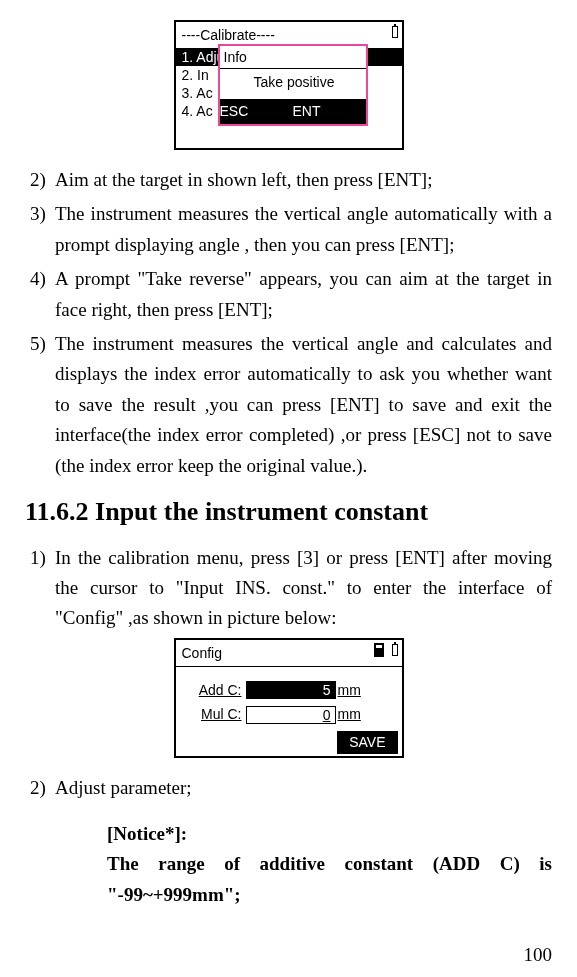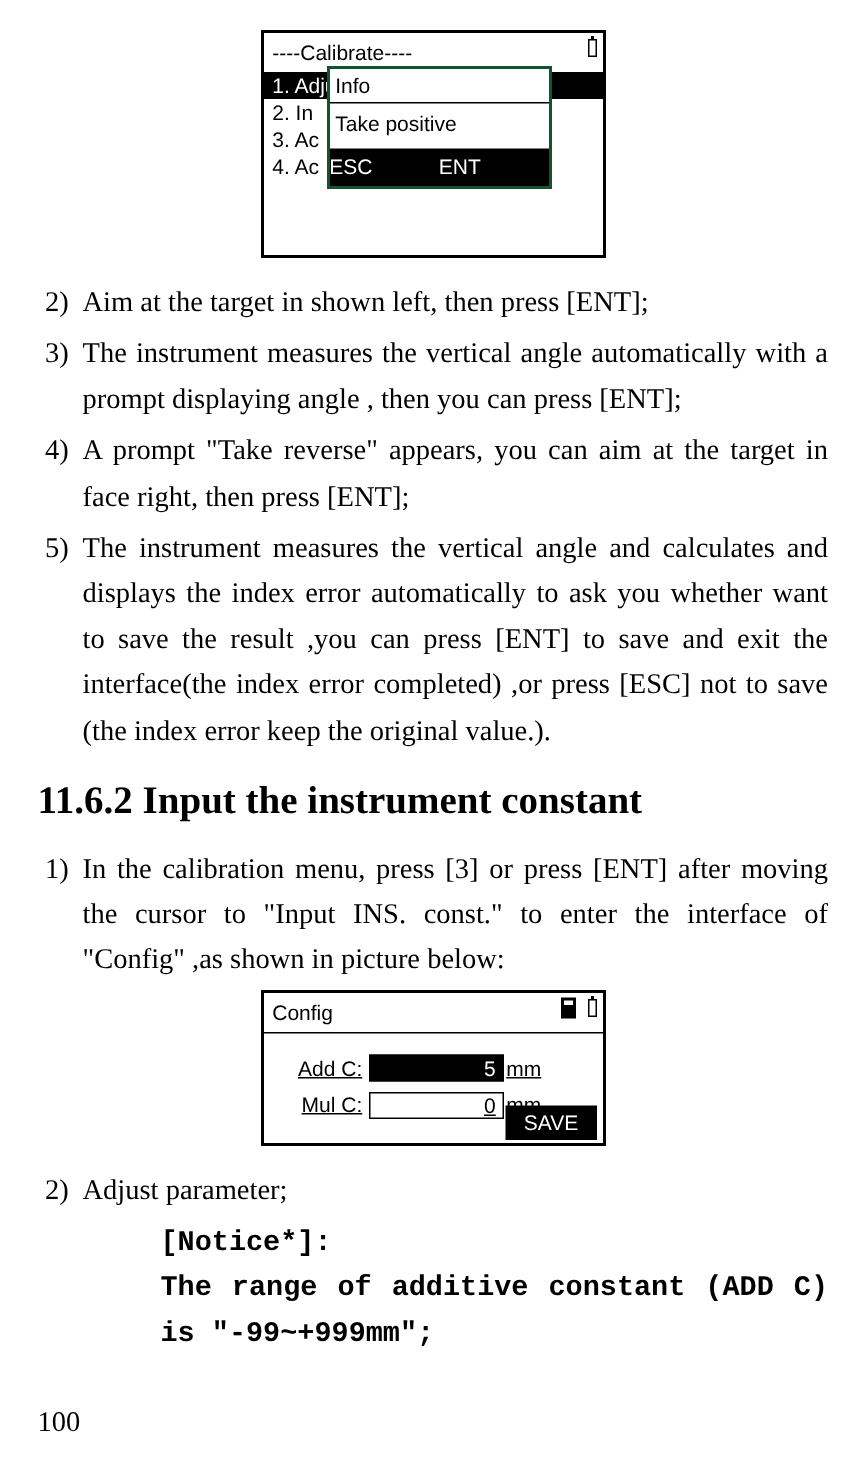--- a/index.html
+++ b/index.html
@@ -19,21 +19,21 @@
     .ui-box {
       border: 2px solid #000;
       width: 230px;
       margin: 0 auto 15px auto;
       position: relative;
       background: #fff;
       font-family: Arial, sans-serif;
       font-size: 14px;
     }
     .calibrate-box {
-      height: 152px;
+      height: 130px;
     }
     .calibrate-title {
       padding: 2px 6px;
       position: relative;
     }
     .batt-icon {
       position: absolute;
       right: 4px;
       top: 4px;
       width: 6px;
@@ -55,43 +55,44 @@
     }
     .menu-item.selected {
       background: #000;
       color: #fff;
     }
     .info-popup {
       position: absolute;
       top: 22px;
       left: 42px;
       width: 150px;
-      border: 2px solid #14532d;
+      border: 2px solid #ec4899;
       background: #fff;
       z-index: 10;
     }
     .info-header {
       padding: 0 4px;
       border-bottom: 1px solid #000;
     }
     .info-body {
       padding: 2px 4px;
       height: 30px;
+      margin-left: 30px;
     }
     .info-buttons {
       display: flex;
       background: #000;
       color: #fff;
     }
     .info-btn {
       flex: 1;
       padding: 1px 0;
     }
     .config-box {
-      height: 104px;
+      height: 120px;
     }
     .config-title {
       padding: 2px 6px;
       position: relative;
       border-bottom: 1px solid #000;
     }
     .card-icon {
       position: absolute;
       right: 18px;
       top: 3px;
@@ -159,32 +160,31 @@
       flex: 1;
       text-align: justify;
     }
     .section-heading {
       font-weight: bold;
       font-size: 26px;
       margin: 10px 0 10px 0;
     }
     .notice-block {
       margin-left: 82px;
-      margin-top: 4px;
-      font-family: Liberation Mono, monospace;
+      margin-top: 16px;
     }
     .notice-title {
       font-weight: bold;
     }
     .notice-text {
       font-weight: bold;
       text-align: justify;
     }
     .page-num {
-      text-align: left;
+      text-align: right;
       margin-top: 30px;
     }
     .justify {
       text-align: justify;
       text-justify: inter-word;
     }
   </style>
 </head>
 <body>
 

